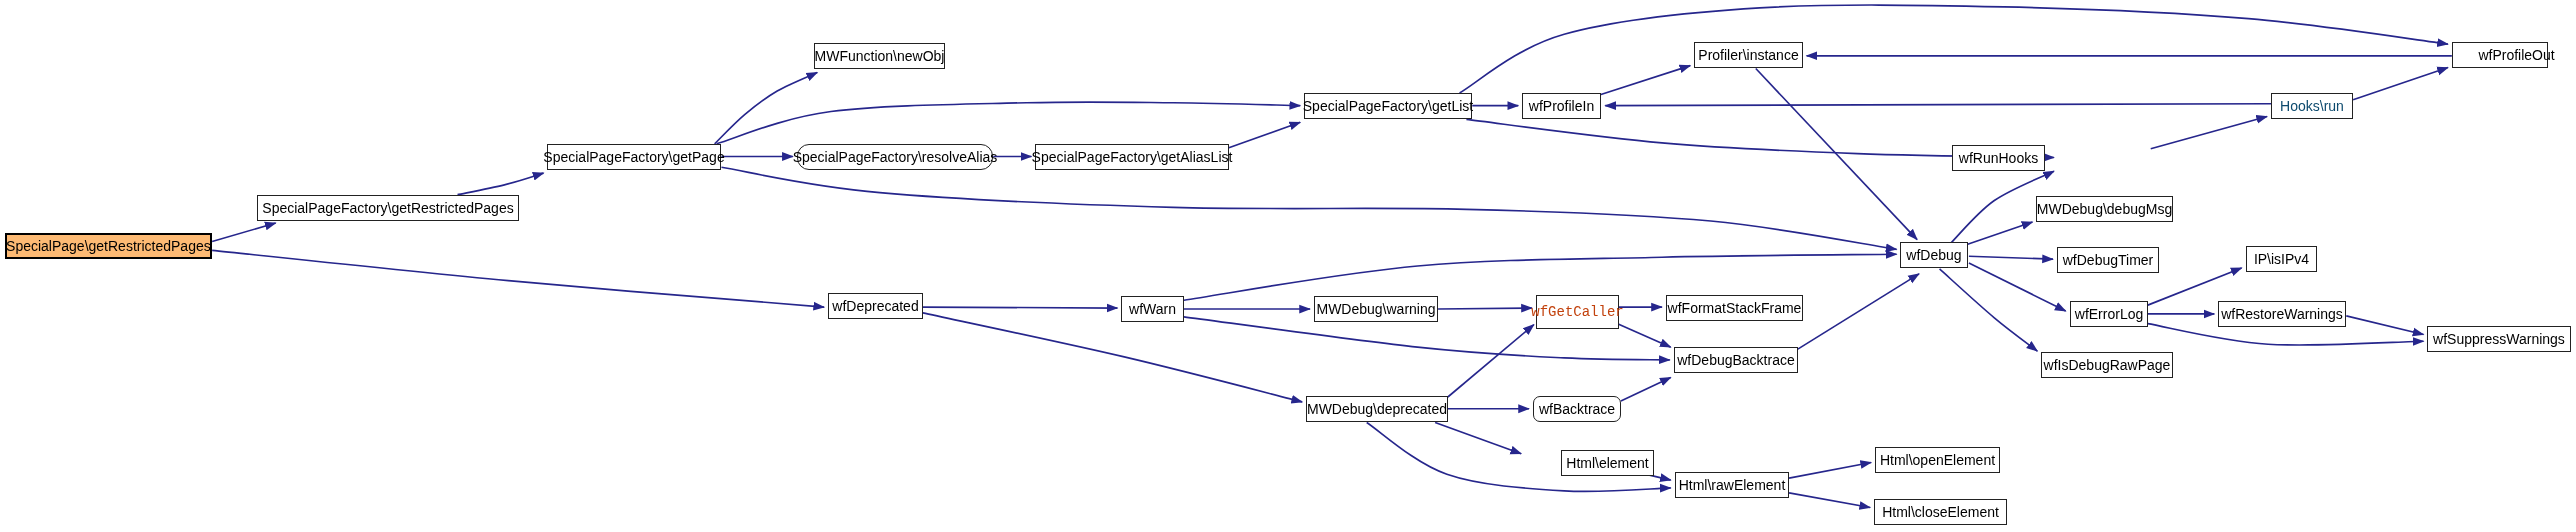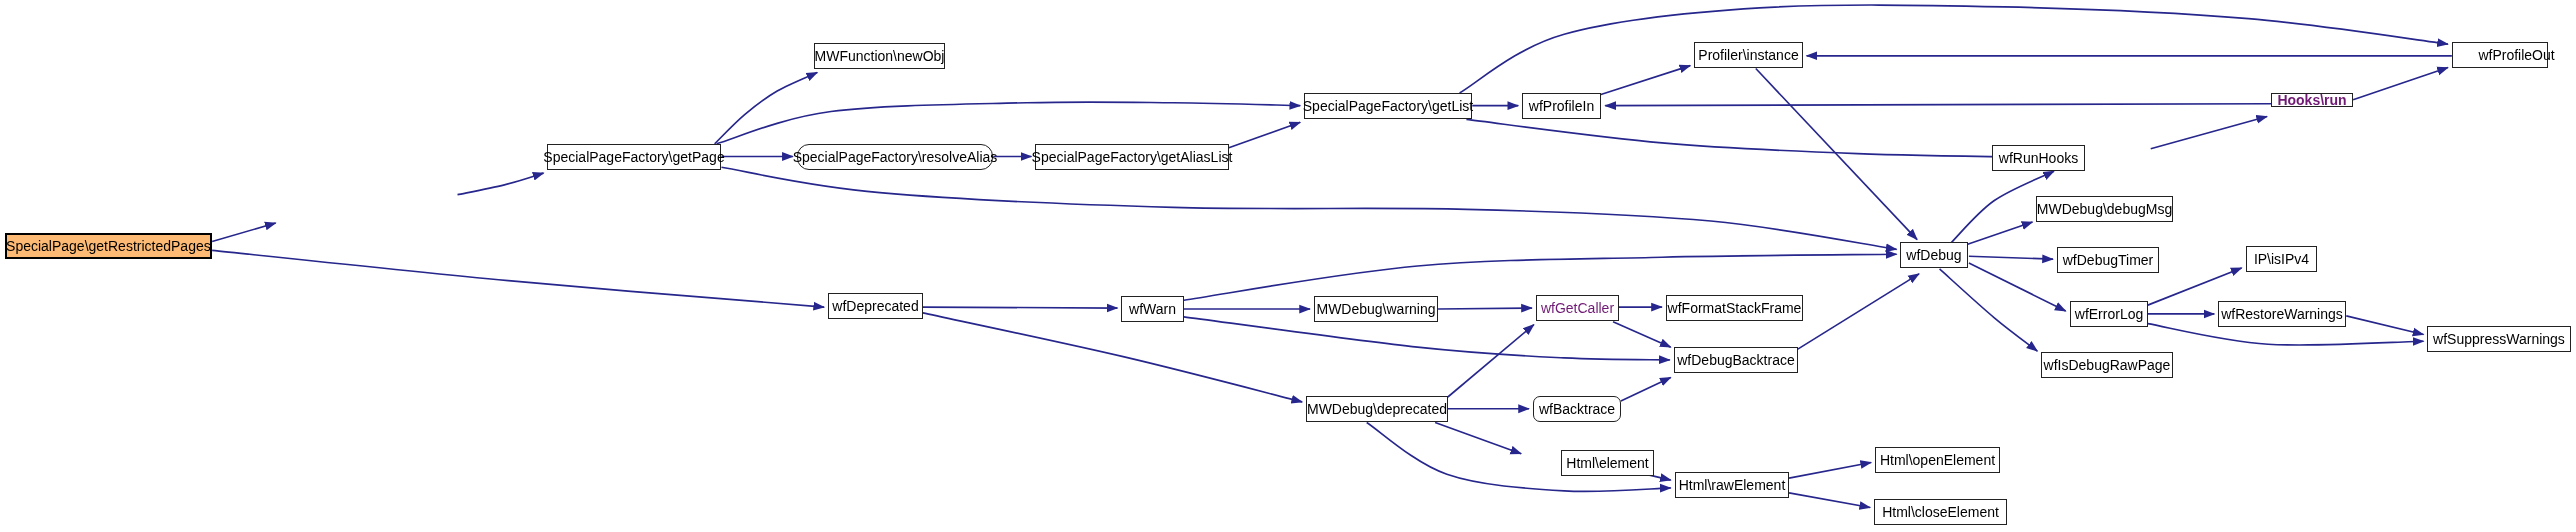--- a/index.html
+++ b/index.html
@@ -74,42 +74,43 @@
       <path d="M1481,418 L1564,418" fill="none" stroke="#26268c" stroke-width="1.7" marker-end="url(#arrow)"></path>
       <path d="M1468,432 L1556,464" fill="none" stroke="#26268c" stroke-width="1.7" marker-end="url(#arrow)"></path>
       <path d="M1398,432 C1411.6666666666667,440.8333333333333 1446.3333333333333,473.3333333333333 1480,485 C1513.6666666666667,496.6666666666667 1561.8333333333333,499.6666666666667 1600,502 C1638.1666666666667,504.3333333333333 1690.8333333333333,499.5 1709,499" fill="none" stroke="#26268c" stroke-width="1.7" marker-end="url(#arrow)"></path>
       <path d="M1658,410 L1709,386" fill="none" stroke="#26268c" stroke-width="1.7" marker-end="url(#arrow)"></path>
       <path d="M1839,357 L1963,280" fill="none" stroke="#26268c" stroke-width="1.7" marker-end="url(#arrow)"></path>
       <path d="M1658,479 L1709,491" fill="none" stroke="#26268c" stroke-width="1.7" marker-end="url(#arrow)"></path>
       <path d="M1830,489 L1914,473" fill="none" stroke="#26268c" stroke-width="1.7" marker-end="url(#arrow)"></path>
       <path d="M1830,504 L1913,519" fill="none" stroke="#26268c" stroke-width="1.7" marker-end="url(#arrow)"></path>
     </svg>
     <div class="gnode highlight" style="left: 4.9px; top: 233px; width: 207px; height: 26px; border-color: rgb(0, 0, 0); color: rgb(0, 0, 0);">SpecialPage\getRestrictedPages</div>
+    <div class="gnode" style="left: 257px; top: 195px; width: 262px; height: 26px; border-color: rgb(34, 34, 34); color: rgb(0, 0, 0);">SpecialPageFactory\getRestrictedPages</div>
     <div class="gnode" style="left: 547px; top: 144px; width: 174px; height: 26px; border-color: rgb(34, 34, 34); color: rgb(0, 0, 0);">SpecialPageFactory\getPage</div>
     <div class="gnode" style="left: 814px; top: 43px; width: 131px; height: 26px; border-color: rgb(34, 34, 34); color: rgb(0, 0, 0);">MWFunction\newObj</div>
     <div class="gnode" style="left: 797px; top: 144px; width: 196px; height: 26px; border-color: rgb(34, 34, 34); color: rgb(0, 0, 0); border-radius: 12px;">SpecialPageFactory\resolveAlias</div>
     <div class="gnode" style="left: 1035px; top: 144px; width: 194px; height: 26px; border-color: rgb(34, 34, 34); color: rgb(0, 0, 0);">SpecialPageFactory\getAliasList</div>
     <div class="gnode" style="left: 1304px; top: 93px; width: 168px; height: 26px; border-color: rgb(34, 34, 34); color: rgb(0, 0, 0);">SpecialPageFactory\getList</div>
     <div class="gnode" style="left: 1522px; top: 93px; width: 79px; height: 26px; border-color: rgb(34, 34, 34); color: rgb(0, 0, 0);">wfProfileIn</div>
     <div class="gnode" style="left: 1694px; top: 42px; width: 109px; height: 26px; border-color: rgb(34, 34, 34); color: rgb(0, 0, 0);">Profiler\instance</div>
     <div class="gnode" style="left: 2452px; top: 42px; width: 96px; height: 26px; border-color: rgb(34, 34, 34); color: rgb(0, 0, 0); padding-left: 33px;">wfProfileOut</div>
-    <div class="gnode" style="left: 2271px; top: 93px; width: 82px; height: 14px; border-color: rgb(34, 34, 34); color: #701a75; font-weight: bold;">Hooks\run</div>
-    <div class="gnode" style="left: 1992px; top: 145px; width: 93px; height: 26px; border-color: rgb(34, 34, 34); color: rgb(0, 0, 0);">wfRunHooks</div>
+    <div class="gnode" style="left: 2271px; top: 93px; width: 82px; height: 26px; border-color: rgb(34, 34, 34); color: #0c4a6e;">Hooks\run</div>
+    <div class="gnode" style="left: 1952px; top: 145px; width: 93px; height: 26px; border-color: rgb(34, 34, 34); color: rgb(0, 0, 0);">wfRunHooks</div>
     <div class="gnode" style="left: 2036px; top: 196px; width: 137px; height: 26px; border-color: rgb(34, 34, 34); color: rgb(0, 0, 0);">MWDebug\debugMsg</div>
     <div class="gnode" style="left: 1900px; top: 242px; width: 68px; height: 26px; border-color: rgb(34, 34, 34); color: rgb(0, 0, 0);">wfDebug</div>
     <div class="gnode" style="left: 2057px; top: 247px; width: 102px; height: 26px; border-color: rgb(34, 34, 34); color: rgb(0, 0, 0);">wfDebugTimer</div>
     <div class="gnode" style="left: 2246px; top: 246px; width: 71px; height: 26px; border-color: rgb(34, 34, 34); color: rgb(0, 0, 0);">IP\isIPv4</div>
     <div class="gnode" style="left: 2070px; top: 301px; width: 78px; height: 26px; border-color: rgb(34, 34, 34); color: rgb(0, 0, 0);">wfErrorLog</div>
     <div class="gnode" style="left: 2218px; top: 301px; width: 128px; height: 26px; border-color: rgb(34, 34, 34); color: rgb(0, 0, 0);">wfRestoreWarnings</div>
     <div class="gnode" style="left: 2427px; top: 326px; width: 144px; height: 26px; border-color: rgb(34, 34, 34); color: rgb(0, 0, 0);">wfSuppressWarnings</div>
     <div class="gnode" style="left: 2041px; top: 352px; width: 132px; height: 26px; border-color: rgb(34, 34, 34); color: rgb(0, 0, 0);">wfIsDebugRawPage</div>
     <div class="gnode" style="left: 828px; top: 293px; width: 95px; height: 26px; border-color: rgb(34, 34, 34); color: rgb(0, 0, 0);">wfDeprecated</div>
     <div class="gnode" style="left: 1121px; top: 296px; width: 63px; height: 26px; border-color: rgb(34, 34, 34); color: rgb(0, 0, 0);">wfWarn</div>
     <div class="gnode" style="left: 1314px; top: 296px; width: 124px; height: 26px; border-color: rgb(34, 34, 34); color: rgb(0, 0, 0);">MWDebug\warning</div>
-    <div class="gnode" style="left: 1536px; top: 295px; width: 83px; height: 26px; border-color: rgb(34, 34, 34); color: #701a75;">wfGetCaller</div>
+    <div class="gnode" style="left: 1536px; top: 295px; width: 83px; height: 34px; border-color: rgb(34, 34, 34); color: #c2410c; font-family: Liberation Mono, monospace;">wfGetCaller</div>
     <div class="gnode" style="left: 1666px; top: 295px; width: 137px; height: 26px; border-color: rgb(34, 34, 34); color: rgb(0, 0, 0);">wfFormatStackFrame</div>
     <div class="gnode" style="left: 1674px; top: 347px; width: 124px; height: 26px; border-color: rgb(34, 34, 34); color: rgb(0, 0, 0);">wfDebugBacktrace</div>
     <div class="gnode" style="left: 1306px; top: 396px; width: 142px; height: 26px; border-color: rgb(34, 34, 34); color: rgb(0, 0, 0);">MWDebug\deprecated</div>
     <div class="gnode" style="left: 1533px; top: 396px; width: 88px; height: 26px; border-color: rgb(34, 34, 34); color: rgb(0, 0, 0); border-radius: 7px;">wfBacktrace</div>
     <div class="gnode" style="left: 1561px; top: 450px; width: 93px; height: 26px; border-color: rgb(34, 34, 34); color: rgb(0, 0, 0);">Html\element</div>
     <div class="gnode" style="left: 1675px; top: 472px; width: 114px; height: 26px; border-color: rgb(34, 34, 34); color: rgb(0, 0, 0);">Html\rawElement</div>
     <div class="gnode" style="left: 1875px; top: 447px; width: 125px; height: 26px; border-color: rgb(34, 34, 34); color: rgb(0, 0, 0);">Html\openElement</div>
     <div class="gnode" style="left: 1874px; top: 499px; width: 133px; height: 26px; border-color: rgb(34, 34, 34); color: rgb(0, 0, 0);">Html\closeElement</div>
   </div>
 

